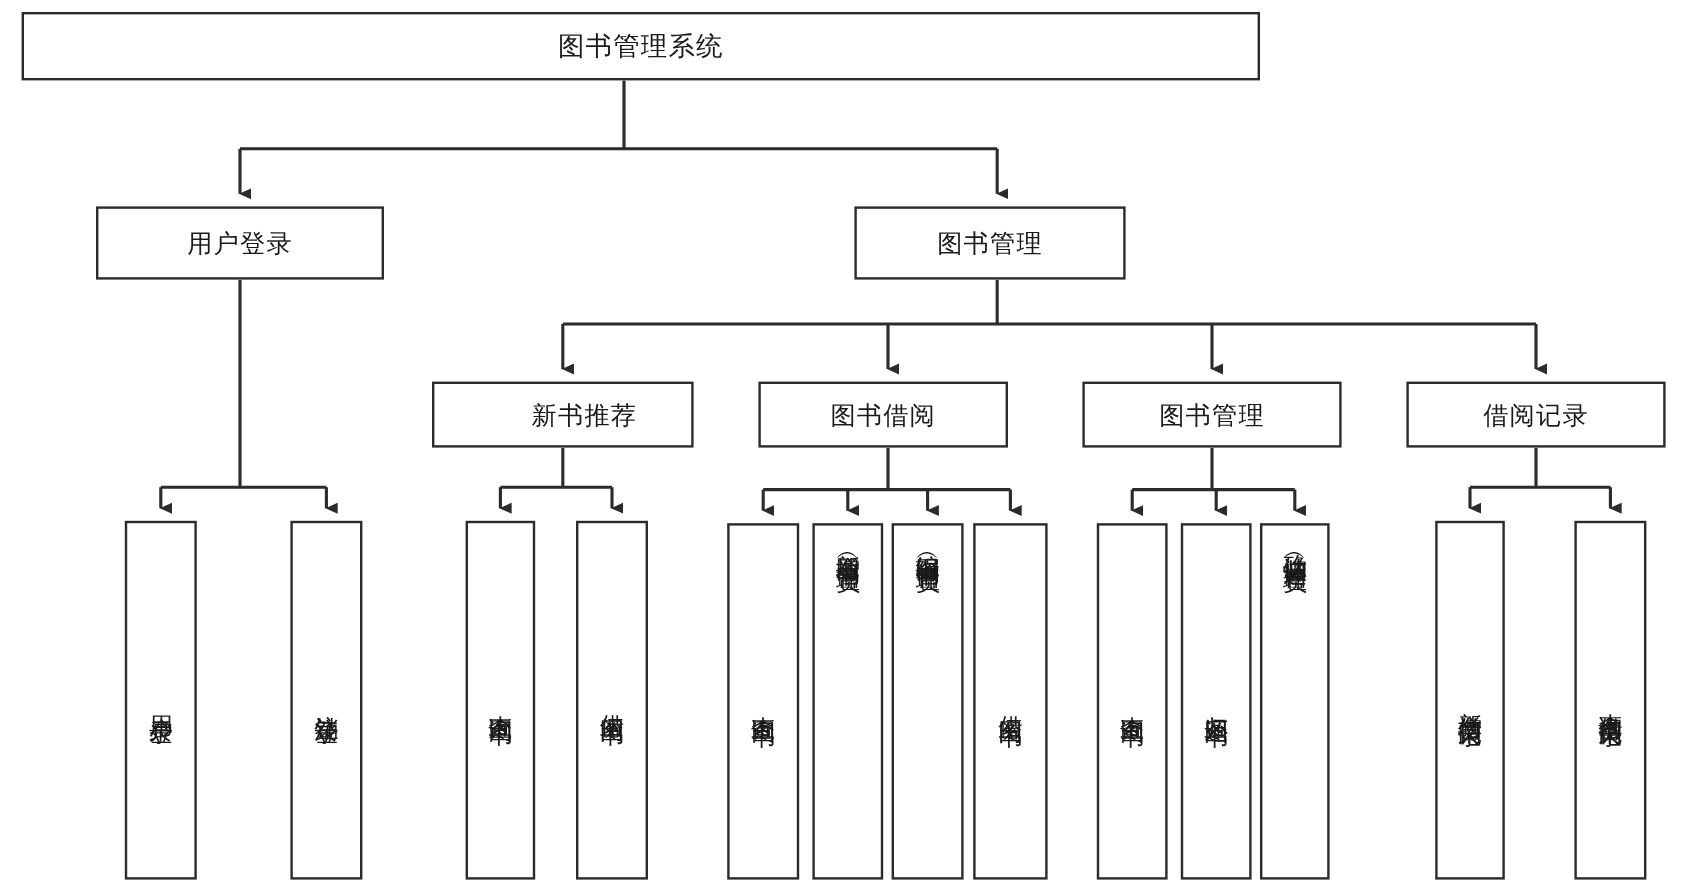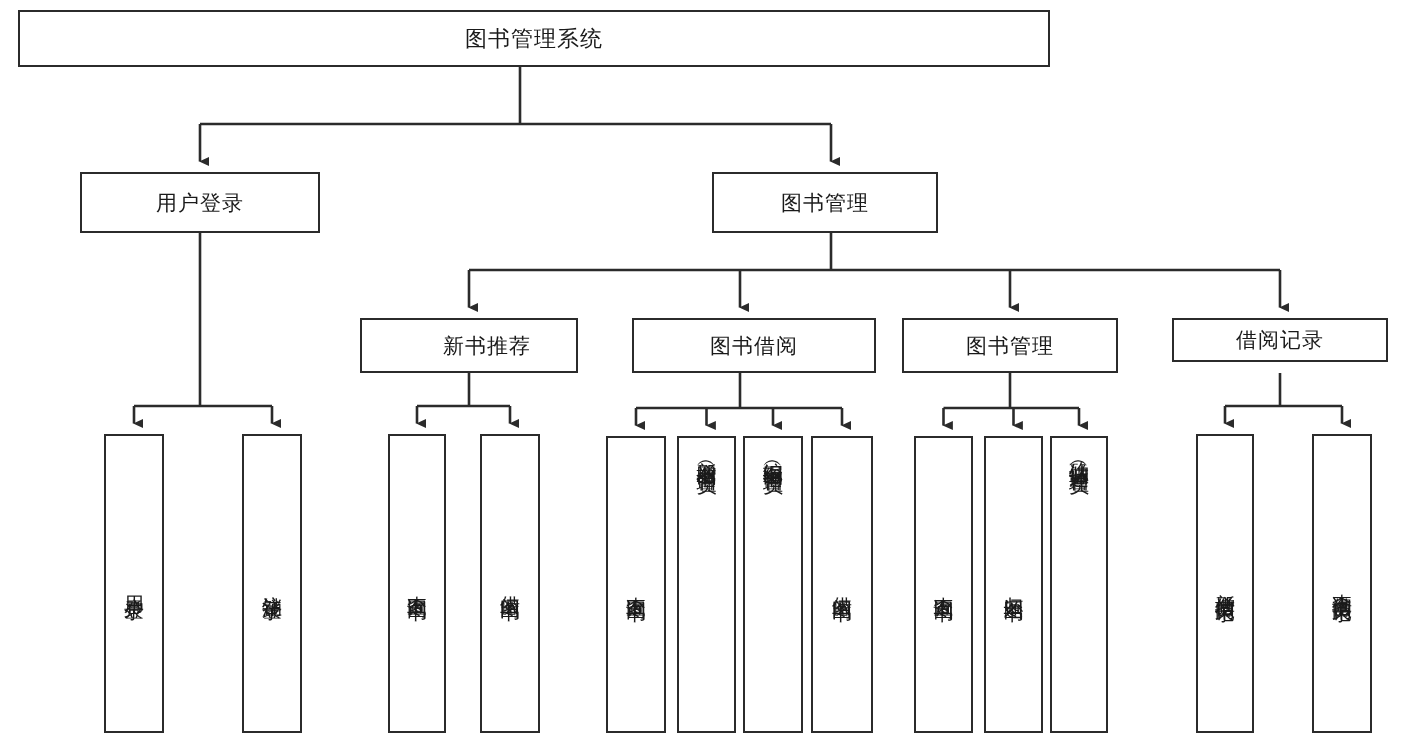--- a/index.html
+++ b/index.html
@@ -122,27 +122,27 @@
         <span>用户登录</span>
       </div>
       <div class="node h" style="left: 712px; top: 172px; width: 226px; height: 61px;">
         <span>图书管理</span>
       </div>
     </div>
   <div id="l3-layer">
       <div class="node h" style="left: 360px; top: 318px; width: 218px; height: 55px; padding-left: 36px;">
         <span>新书推荐</span>
       </div>
-      <div class="node h" style="left: 632px; top: 318px; width: 244px; height: 55px;">
+      <div class="node h" style="left: 632px; top: 318px; width: 208px; height: 55px;">
         <span>图书借阅</span>
       </div>
       <div class="node h" style="left: 902px; top: 318px; width: 216px; height: 55px;">
         <span>图书管理</span>
       </div>
-      <div class="node h" style="left: 1172px; top: 318px; width: 216px; height: 44px;">
+      <div class="node h" style="left: 1172px; top: 318px; width: 216px; height: 55px;">
         <span>借阅记录</span>
       </div>
     </div>
   <div id="leaf-layer">
       <div class="node v" style="left: 104px; top: 434px; width: 60px; height: 299px;">
         <span class="vtext mid">用户登录</span>
       </div>
       <div class="node v" style="left: 242px; top: 434px; width: 60px; height: 299px;">
         <span class="vtext mid">注销登录</span>
       </div>

